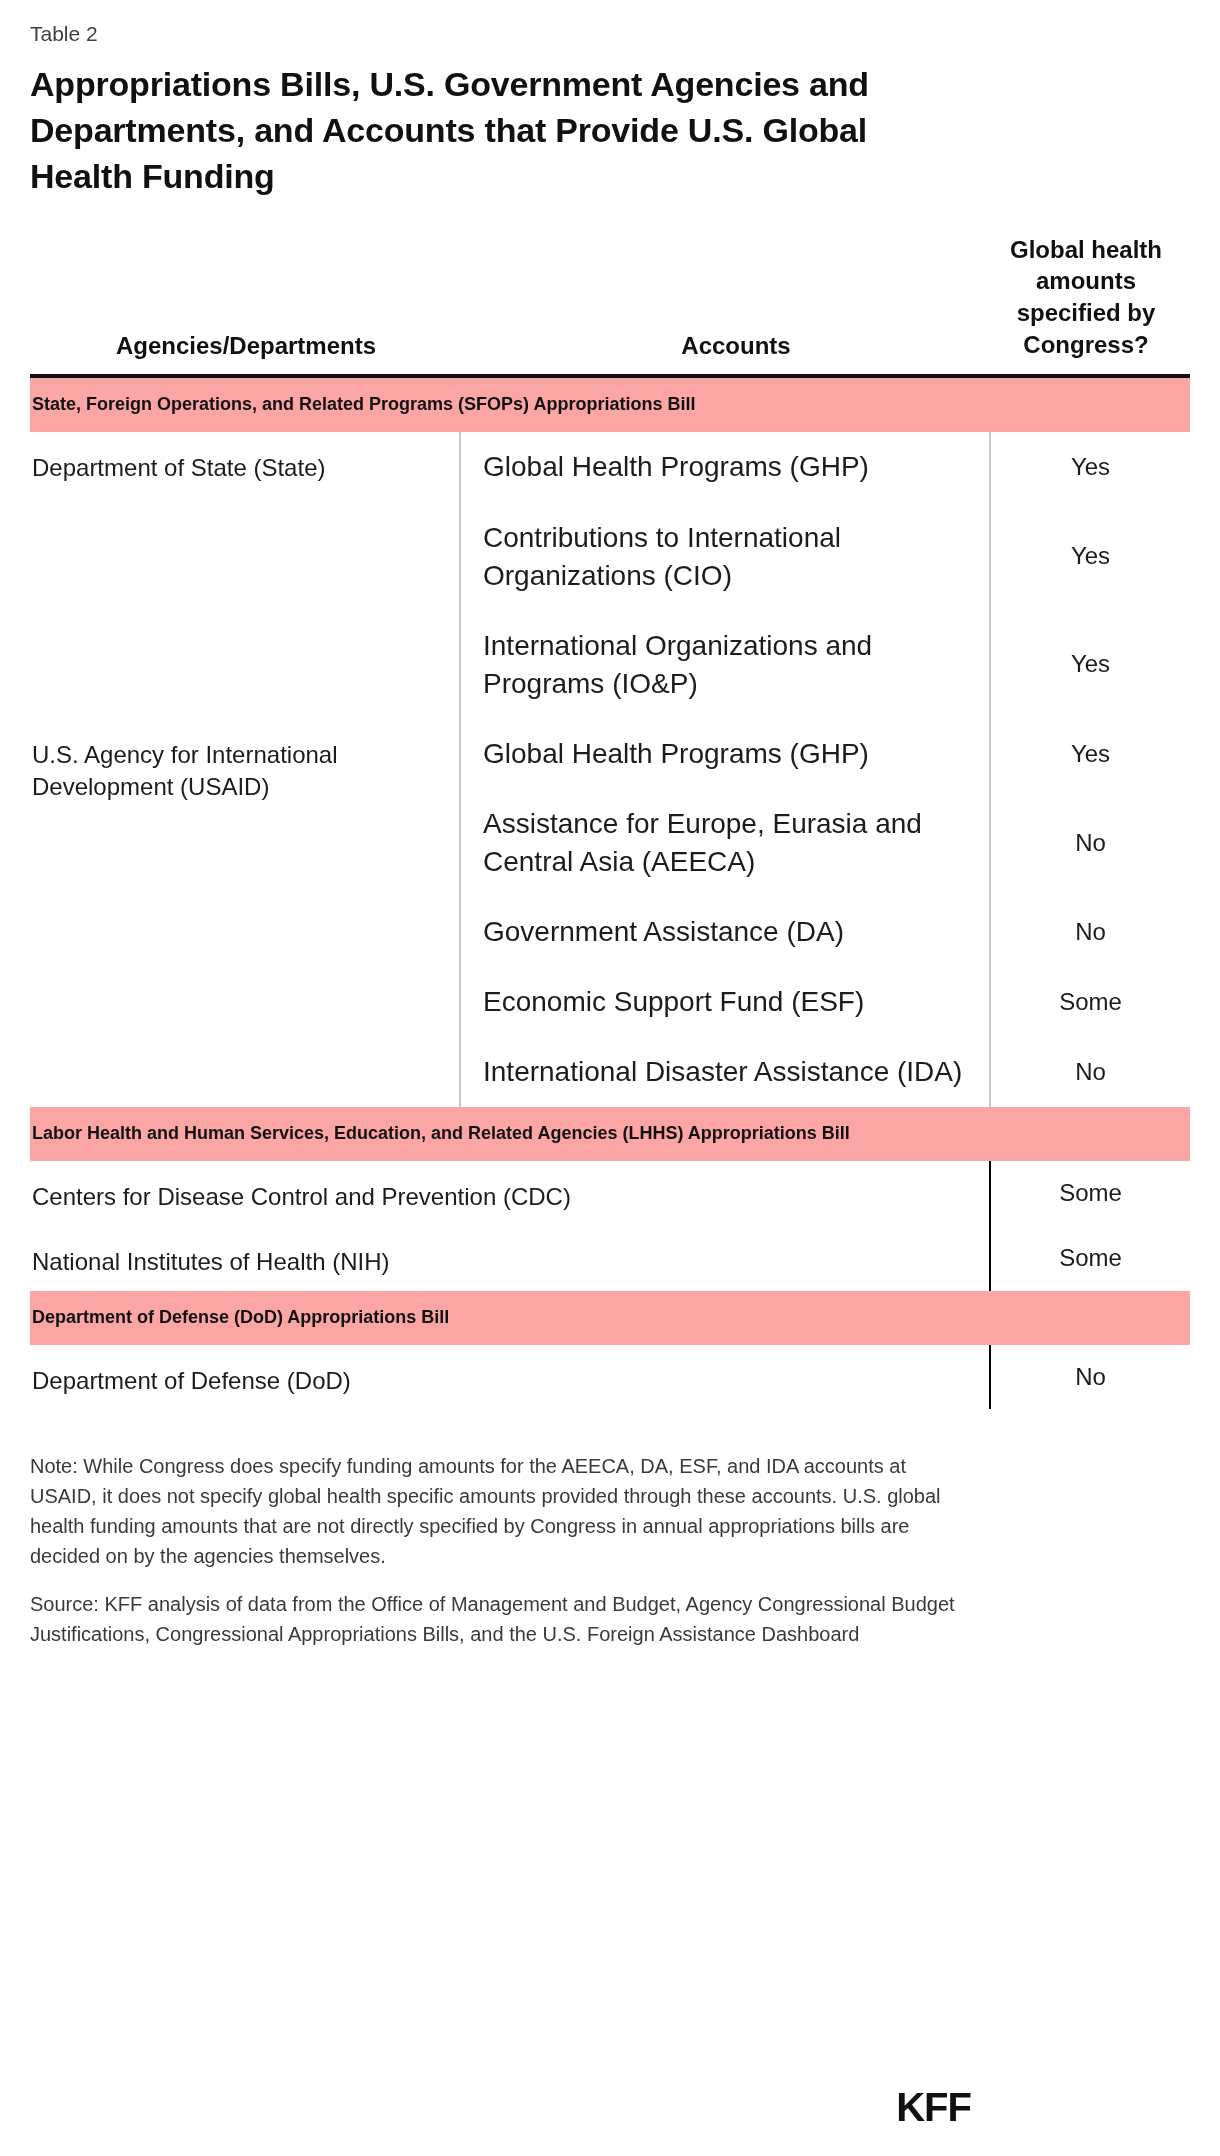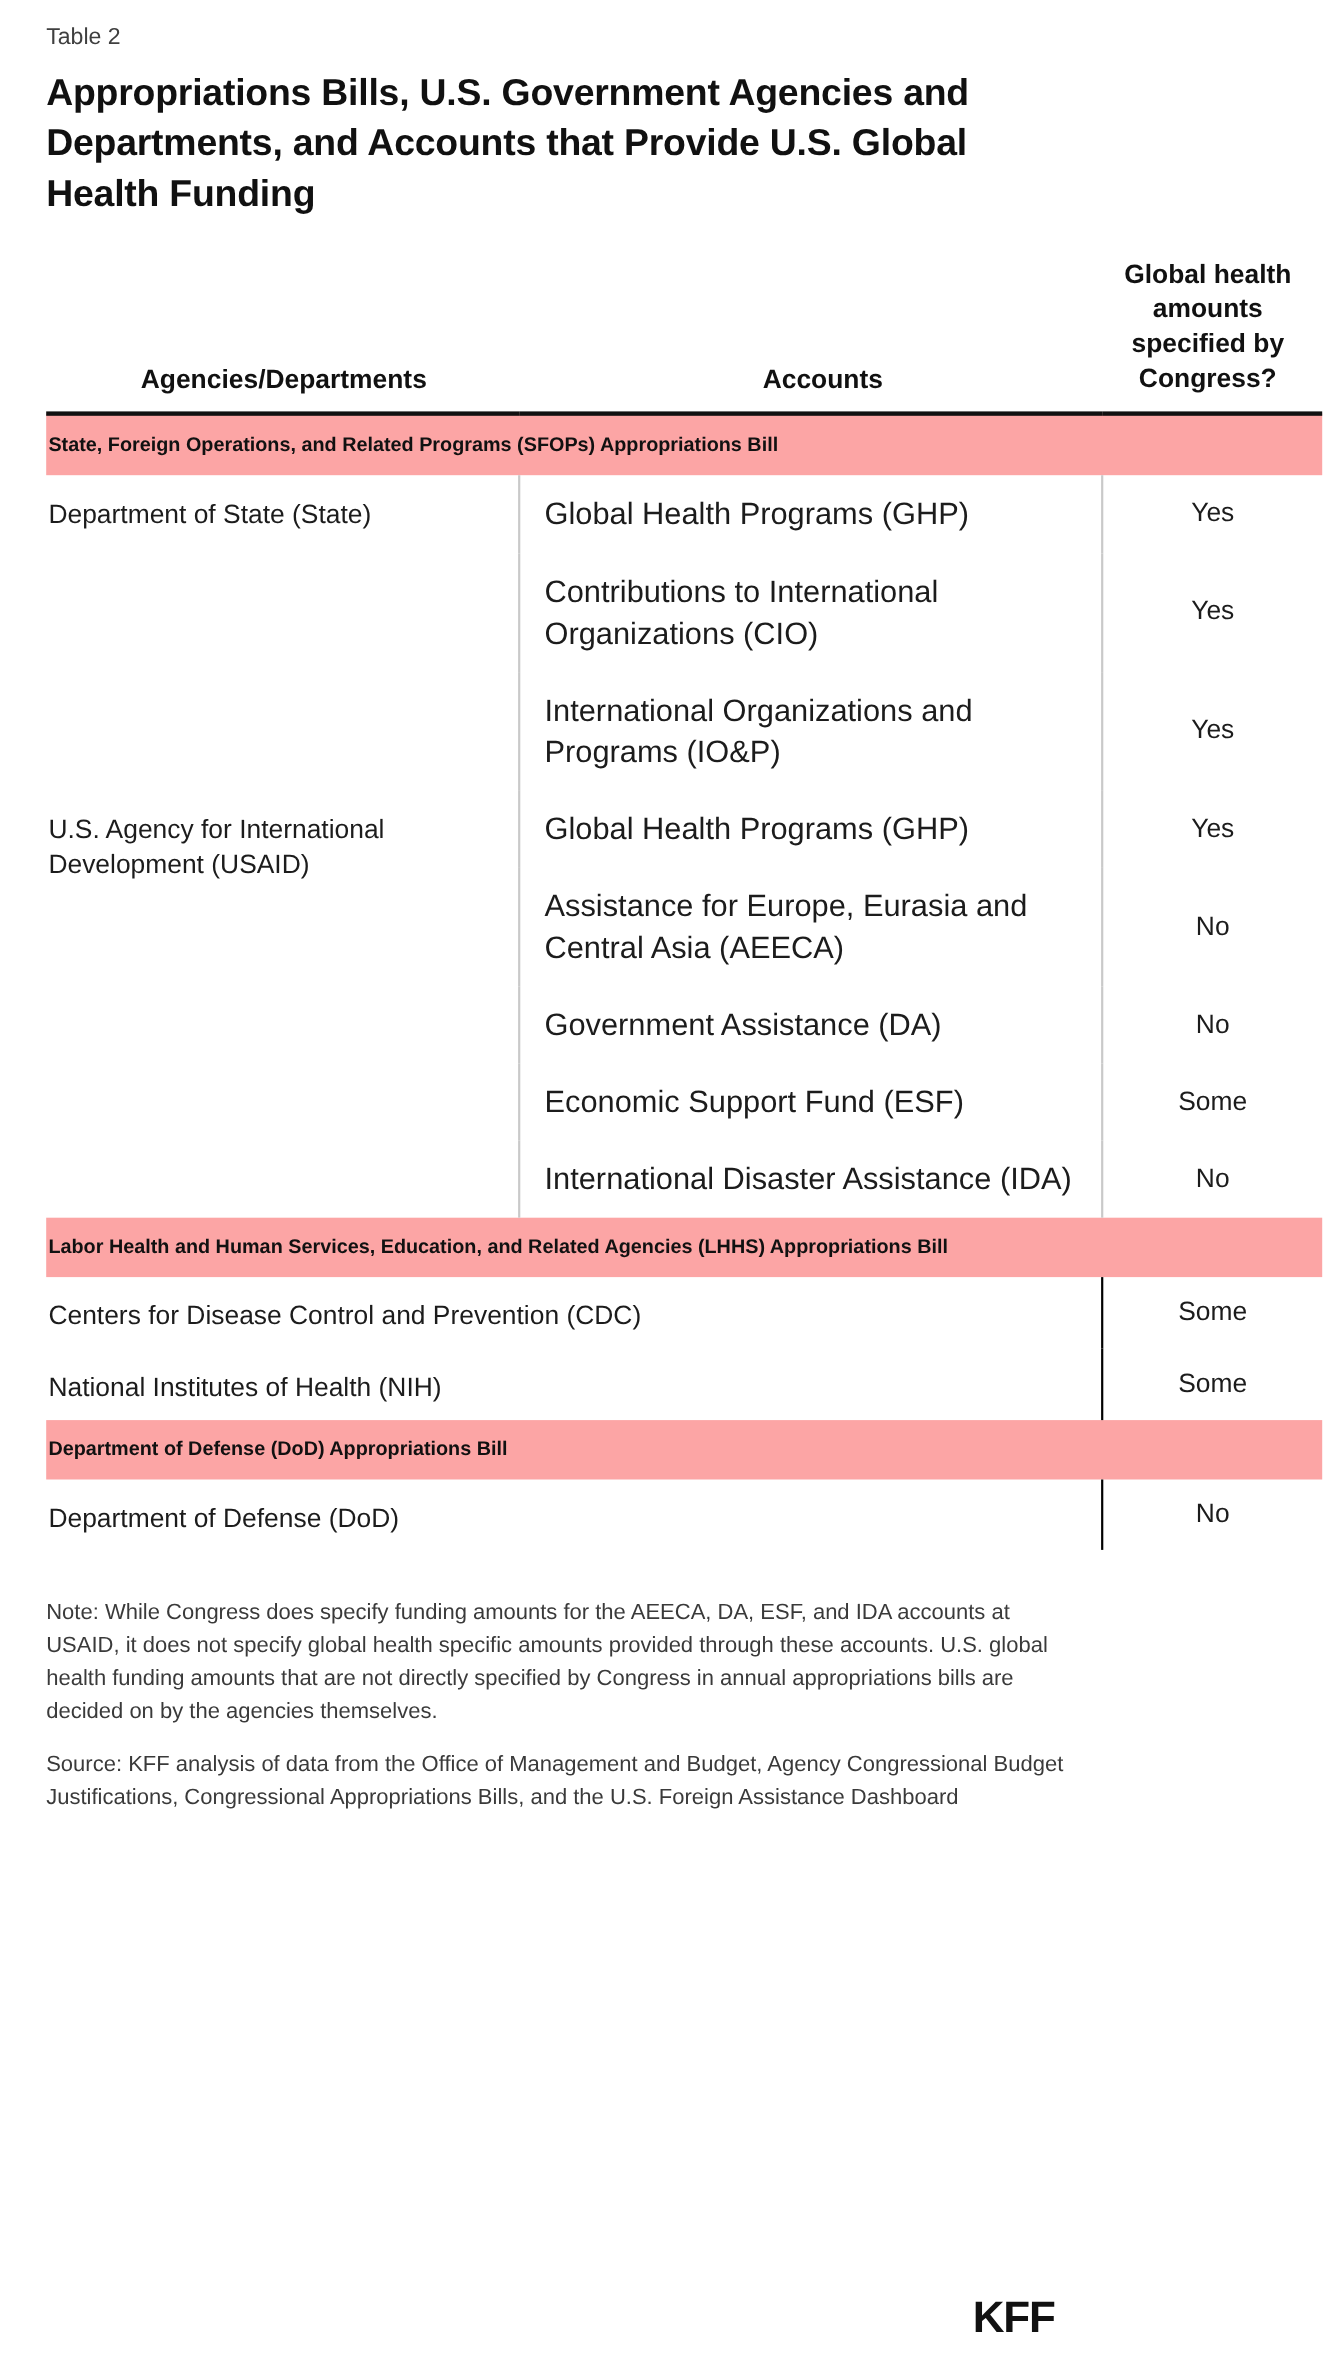--- a/index.html
+++ b/index.html
@@ -13,21 +13,20 @@
     font-family: "Liberation Sans", sans-serif;
     color: #222222;
     -webkit-font-smoothing: antialiased;
   }
   .page {
     position: relative;
     width: 988px;
     min-height: 2156px;
     box-sizing: border-box;
     padding: 22px 14px 0 30px;
-    margin-left: 12px;
   }
   .table-label {
     font-size: 21px;
     color: #3f3f3f;
     margin: 0 0 16px 0;
     font-weight: 400;
   }
   .title {
     font-size: 34px;
     line-height: 1.35;
@@ -111,21 +110,21 @@
   .source {
     margin-top: 18px;
     font-size: 20px;
     line-height: 1.5;
     color: #3a3a3a;
     max-width: 1000px;
     padding-bottom: 40px;
   }
   .kff {
     position: absolute;
-    right: 41px;
+    right: 17px;
     bottom: 26px;
     font-size: 40px;
     font-weight: bold;
     letter-spacing: -1px;
     color: #111111;
   }
 </style>
 </head>
 <body>
 

